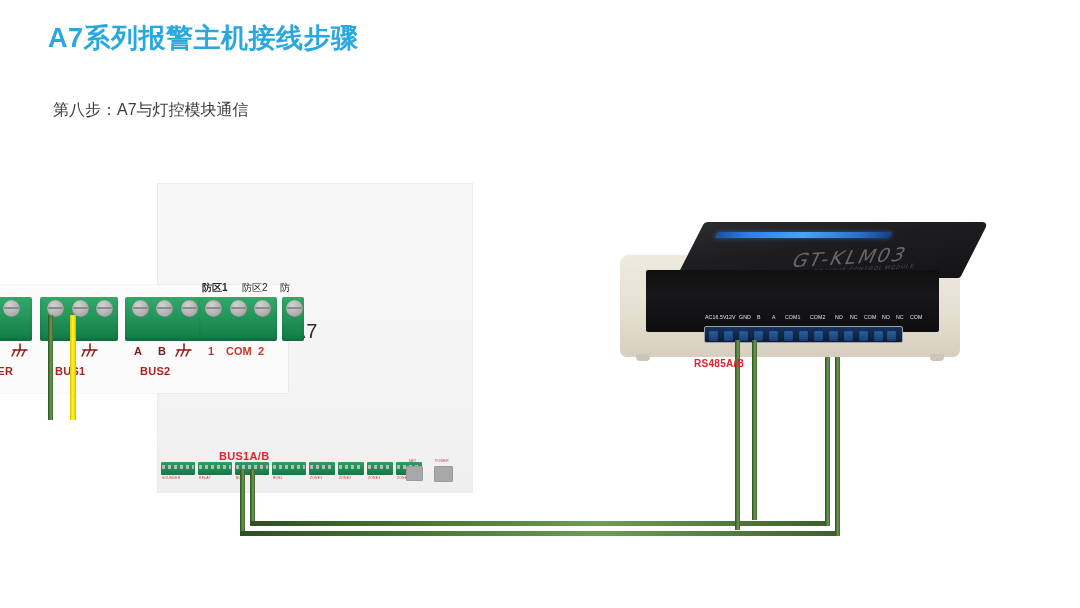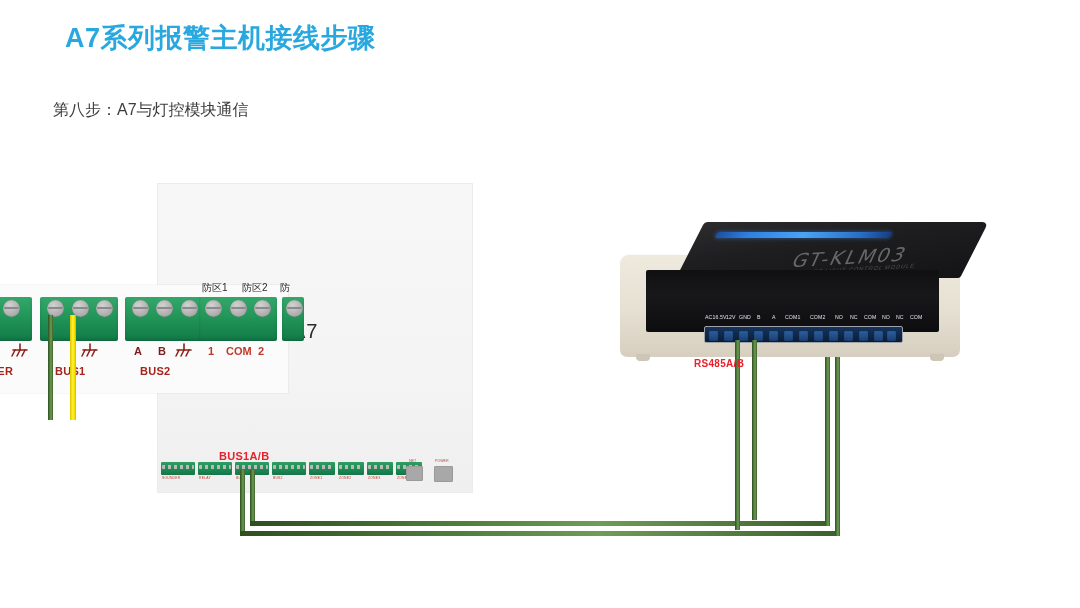--- a/index.html
+++ b/index.html
@@ -14,21 +14,21 @@
     position: relative;
     width: 1080px;
     height: 608px;
     background: #ffffff;
     overflow: hidden;
   }
 
   
   #slide-title {
     position: absolute;
-    left: 65px;
+    left: 48px;
     top: 20px;
     font-size: 27px;
     font-weight: bold;
     color: #29a8e0;
     letter-spacing: 0.5px;
     white-space: nowrap;
   }
   #slide-subtitle {
     position: absolute;
     left: 53px;
@@ -401,21 +401,21 @@
       <g stroke="#8e2119" stroke-width="1.6" fill="none" stroke-linecap="round">
         <path d="M10 1 L10 7"></path>
           <path d="M3 7 L17 7"></path>
         <path d="M5 7 L2 13"></path>
           <path d="M10 7 L7 13"></path>
           <path d="M15 7 L12 13"></path>
       </g>
     </svg>
     <div class="grp-lbl" style="left:148px; top:80px;">BUS2</div>
 
-    <div class="zone-cn" style="left:210px; top:-4px;">防区1</div>
+    <div class="zone-cn" style="left:210px; top:-4px;font-weight:bold;">防区1</div>
     <div class="zone-cn" style="left:250px; top:-4px;">防区2</div>
     <div class="zone-cn" style="left:288px; top:-4px;">防</div>
     <div class="term-block" style="left:207px; width:78px;"></div>
     <div class="screw" style="left:213px;"></div>
     <div class="screw" style="left:238px;"></div>
     <div class="screw" style="left:262px;"></div>
     <div class="zone-pin" style="left:216px; top:60px;">1</div>
     <div class="zone-pin" style="left:234px; top:60px;">COM</div>
     <div class="zone-pin" style="left:266px; top:60px;">2</div>
     <div class="term-block" style="left:290px; width:22px;"></div>

